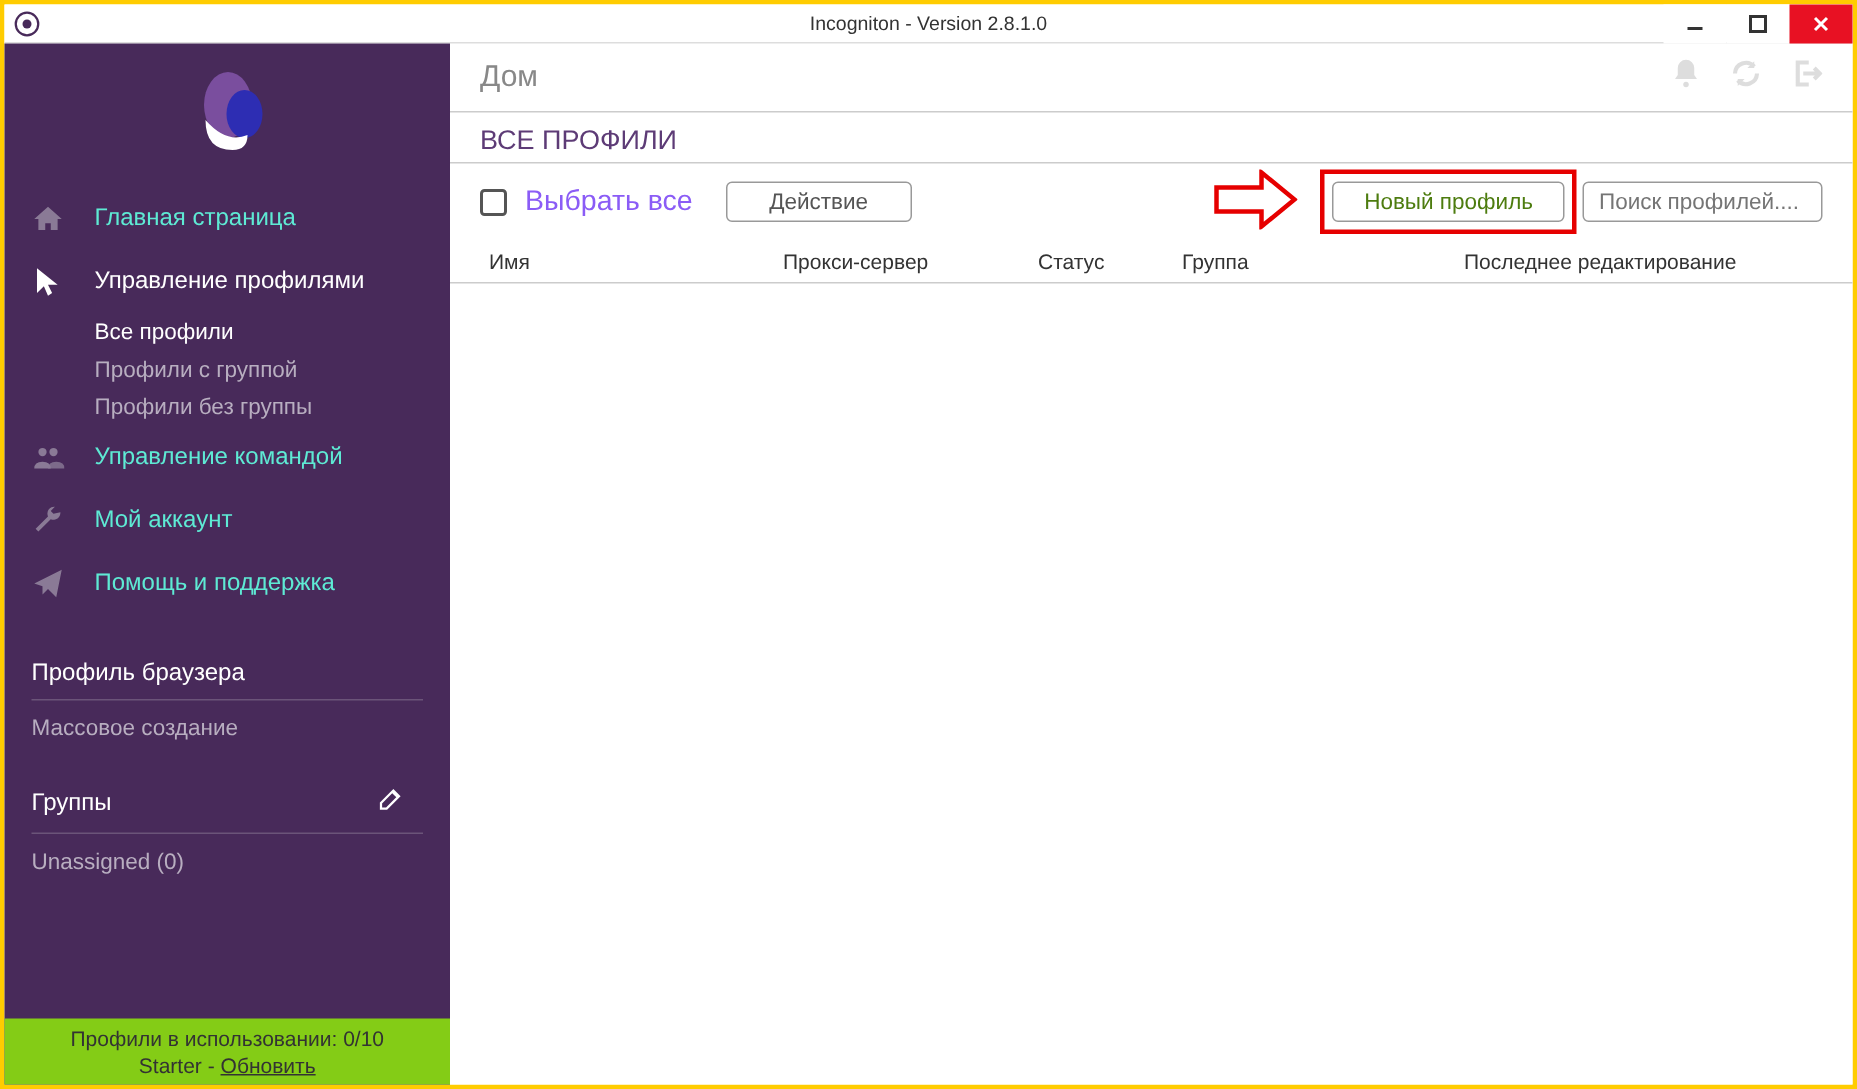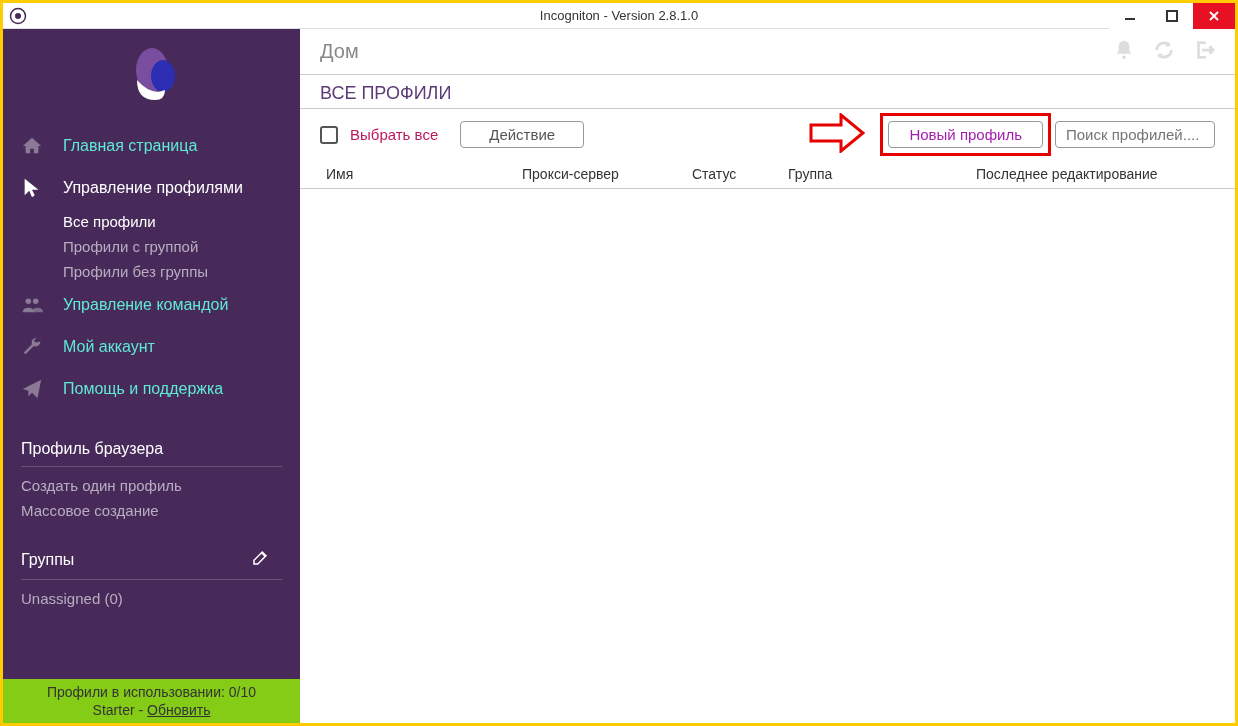--- a/index.html
+++ b/index.html
@@ -28,23 +28,23 @@
   .footer { background: #84cc16; color: #333; font-size: 14px; text-align: center; padding: 4px 6px; line-height: 1.3; }
   .footer a { color: #333; }
   .main { flex: 1; background: #fff; display: flex; flex-direction: column; min-width: 0; }
   .breadcrumb-row { height: 46px; display: flex; align-items: center; padding: 0 20px; border-bottom: 1px solid #ccc; }
   .breadcrumb { font-size: 20px; color: #888; }
   .header-actions { margin-left: auto; display: flex; gap: 18px; color: #ccc; }
   .section-title-row { padding: 8px 20px 4px 20px; border-bottom: 1px solid #ccc; }
   .section-title { font-size: 18px; color: #5d3b76; }
   .toolbar { display: flex; align-items: center; padding: 12px 20px; gap: 12px; position: relative; }
   .checkbox { width: 18px; height: 18px; border: 2px solid #555; border-radius: 3px; cursor: pointer; }
-  .select-all-label { font-size: 15px; color: #be185d; margin-right: 10px; }
+  .select-all-label { font-size: 19px; color: #8b5cf6; margin-right: 10px; }
   .btn { border: 1px solid #999; background: #fff; border-radius: 4px; padding: 4px 28px; font-size: 15px; color: #555; cursor: pointer; }
-  .btn.primary { color: #a21caf; padding: 4px 20px; }
+  .btn.primary { color: #4d7c0f; padding: 4px 20px; }
   .highlight-box { position: absolute; border: 3px solid #e60000; pointer-events: none; }
   .search-input { border: 1px solid #999; border-radius: 4px; padding: 4px 10px; font-size: 15px; color: #555; width: 160px; }
   .arrow-annot { position: absolute; pointer-events: none; }
   .table-header { display: flex; padding: 6px 20px 6px 26px; border-bottom: 1px solid #ccc; font-size: 14px; color: #333; }
   .col-name { width: 196px; }
   .col-proxy { width: 170px; }
   .col-status { width: 96px; }
   .col-group { width: 188px; }
   .col-edited { flex: 1; }
 </style>
@@ -137,21 +137,20 @@
           </span>
           <span>Помощь и поддержка</span>
         </div>
 
         <div style="height:20px"></div>
 
         <div class="section-header">
           <span>Профиль браузера</span>
         </div>
         <hr class="section-hr">
-        <div class="section-item">Создать один профиль</div>
         <div class="section-item">Массовое создание</div>
 
         <div style="height:16px"></div>
 
         <div class="section-header">
           <span>Группы</span>
           <span>
             <svg width="18" height="18" viewBox="0 0 24 24" fill="none" stroke="#fff" stroke-width="2">
                 <path d="M4 20 h5 L20 9 l-5-5 L4 15 z"></path>
                 <path d="M14 5 l5 5"></path>

